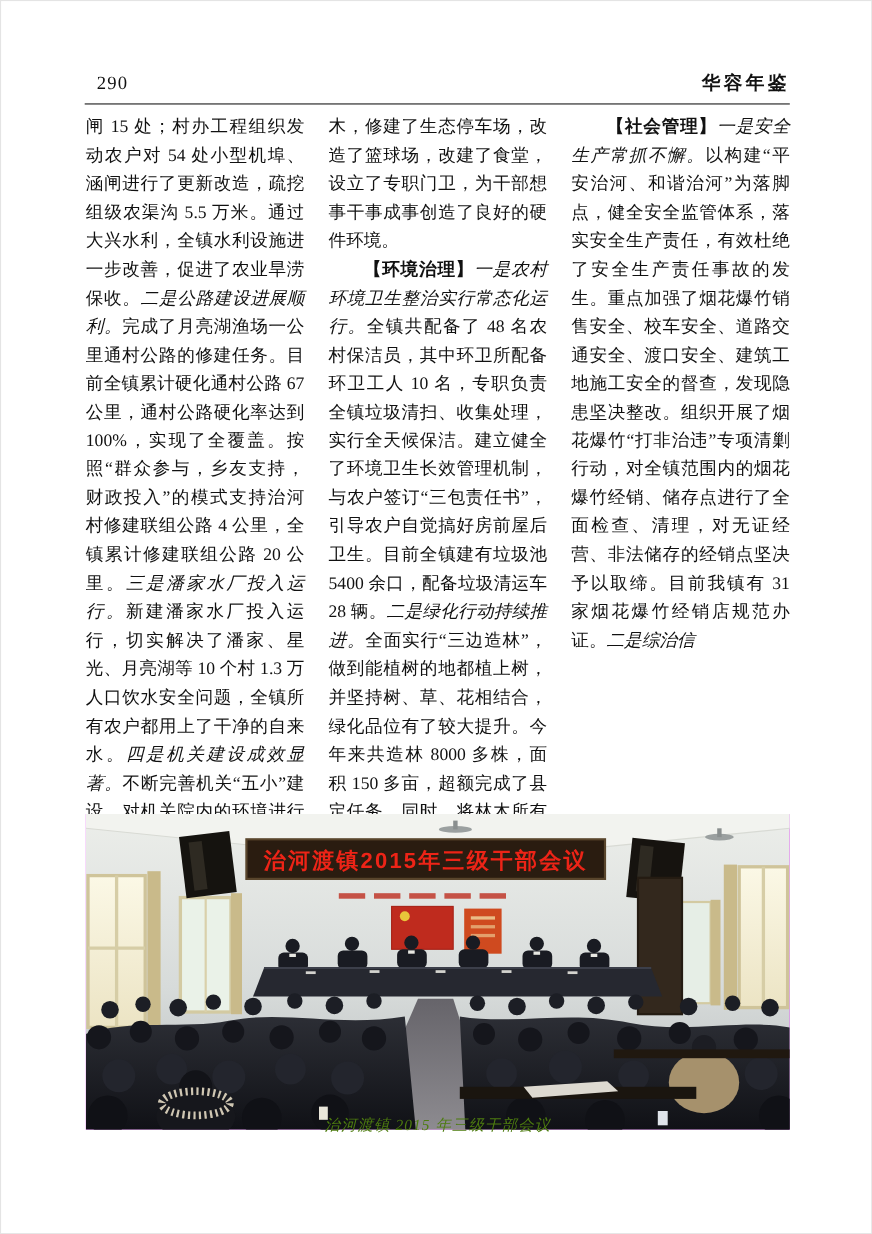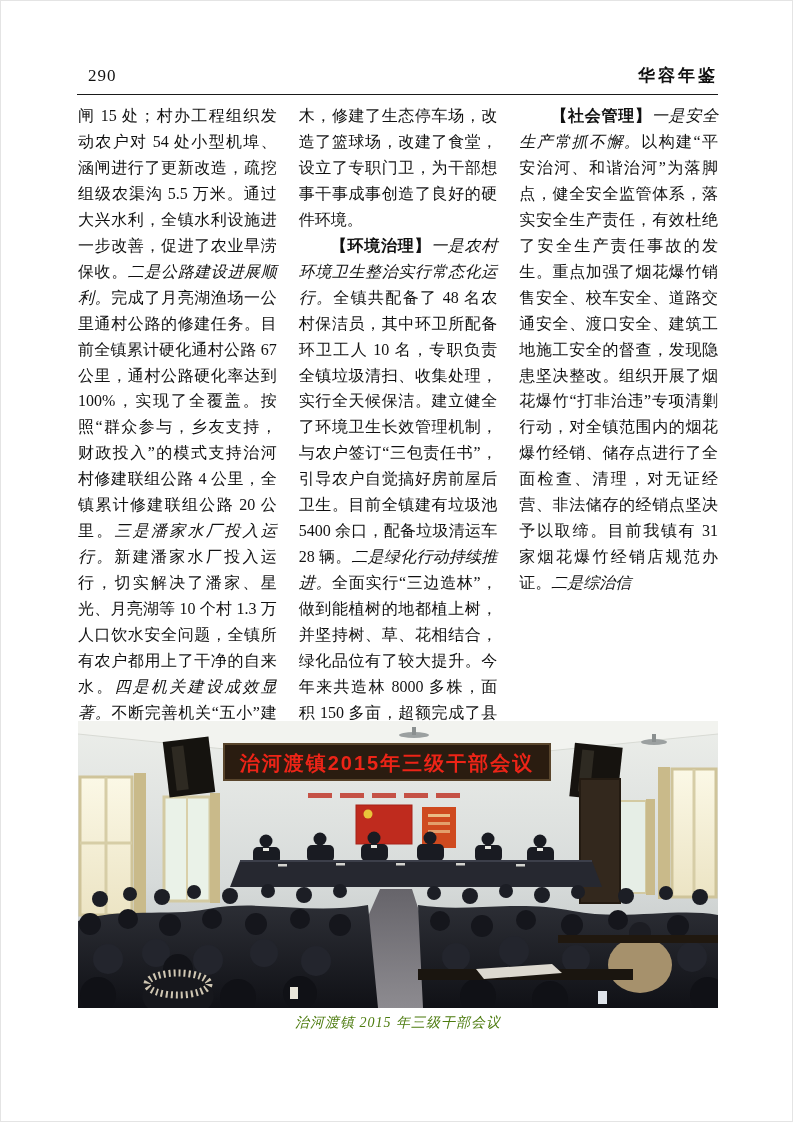--- a/index.html
+++ b/index.html
@@ -20,21 +20,21 @@
   .columns{position:absolute;left:78px;top:103px;width:640px;height:606px;
     display:flex;gap:22px;}
   .column{width:199px;font-size:16px;line-height:25.95px;text-align:justify;
     text-justify:inter-ideograph;word-break:break-all;}
   .column p{margin:0;padding:0;}
   .column p.indent{text-indent:2em;}
   .kai{font-style:italic;}
   .bold{font-weight:bold;font-style:normal;}
 
   
-  .photo{position:absolute;left:78px;top:721px;width:640px;height:287px;
+  .photo{position:absolute;left:78px;top:740px;width:640px;height:287px;
     background:#d946ef;overflow:hidden;}
   .photo svg{display:block;}
 
   
   .caption{position:absolute;left:78px;top:1014px;width:640px;text-align:center;
     font-size:14px;font-style:italic;letter-spacing:1px;color:#4d7c0f;}
 </style>
 </head>
 <body>
 

